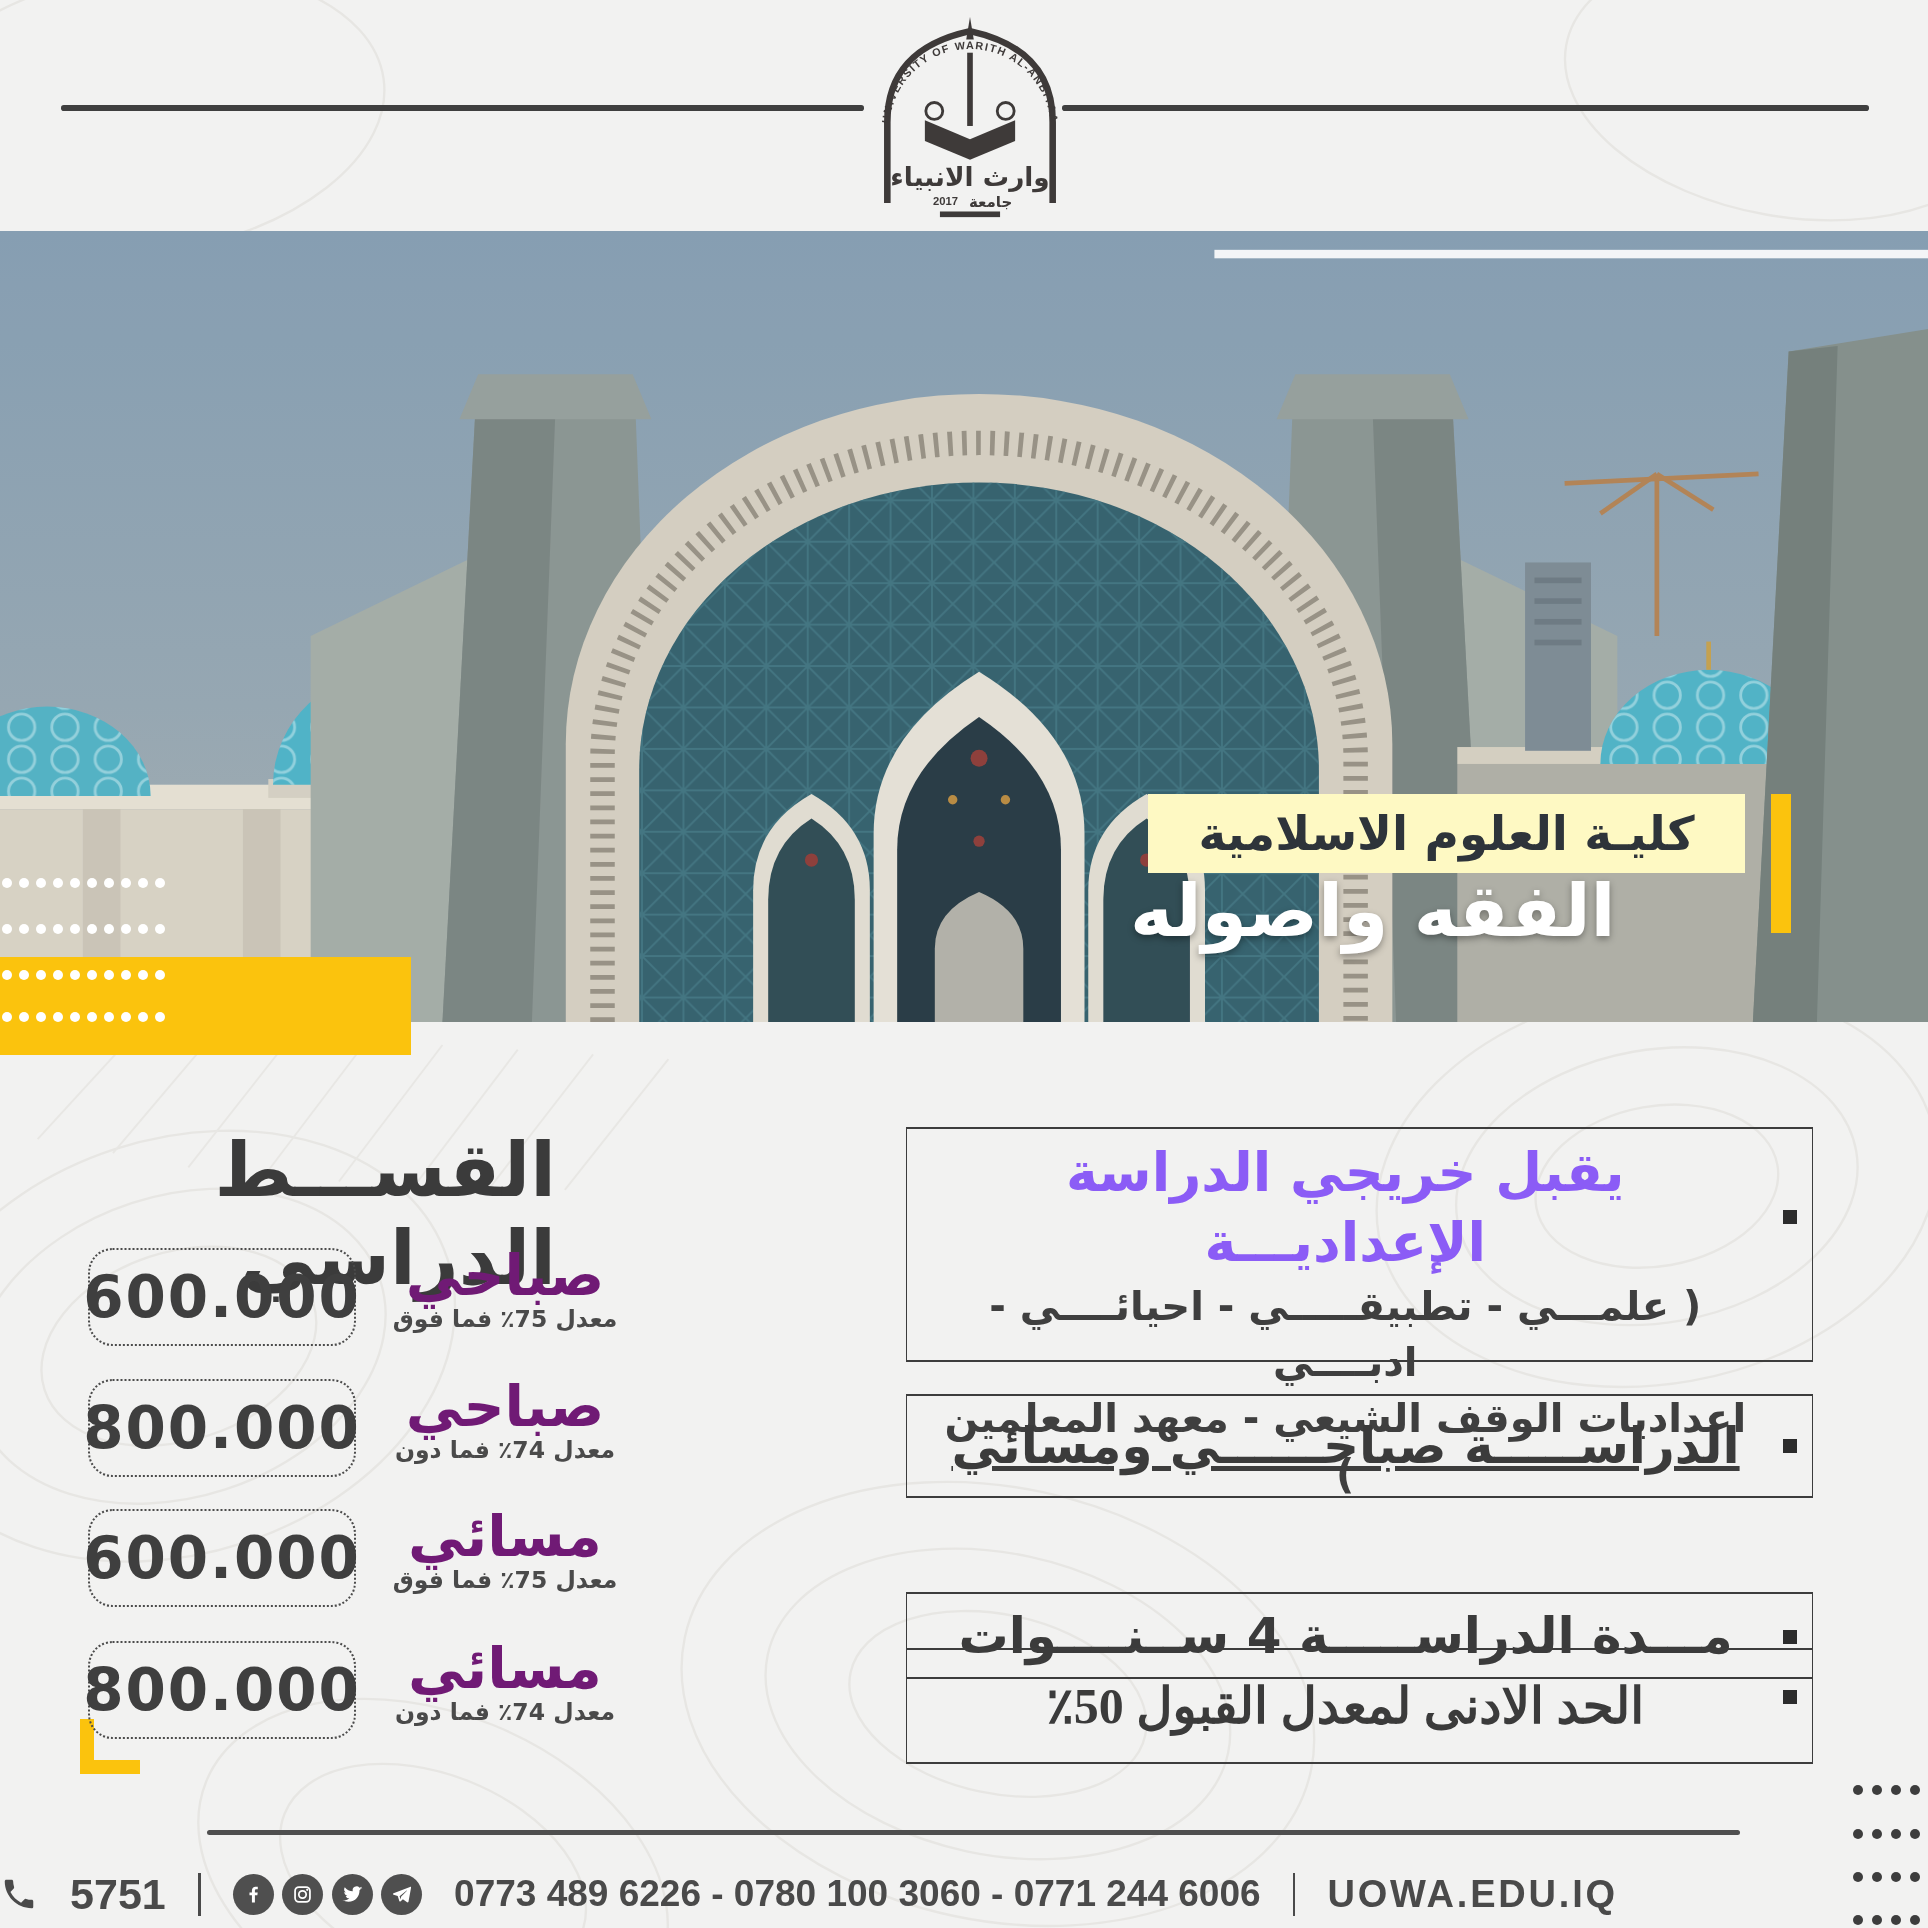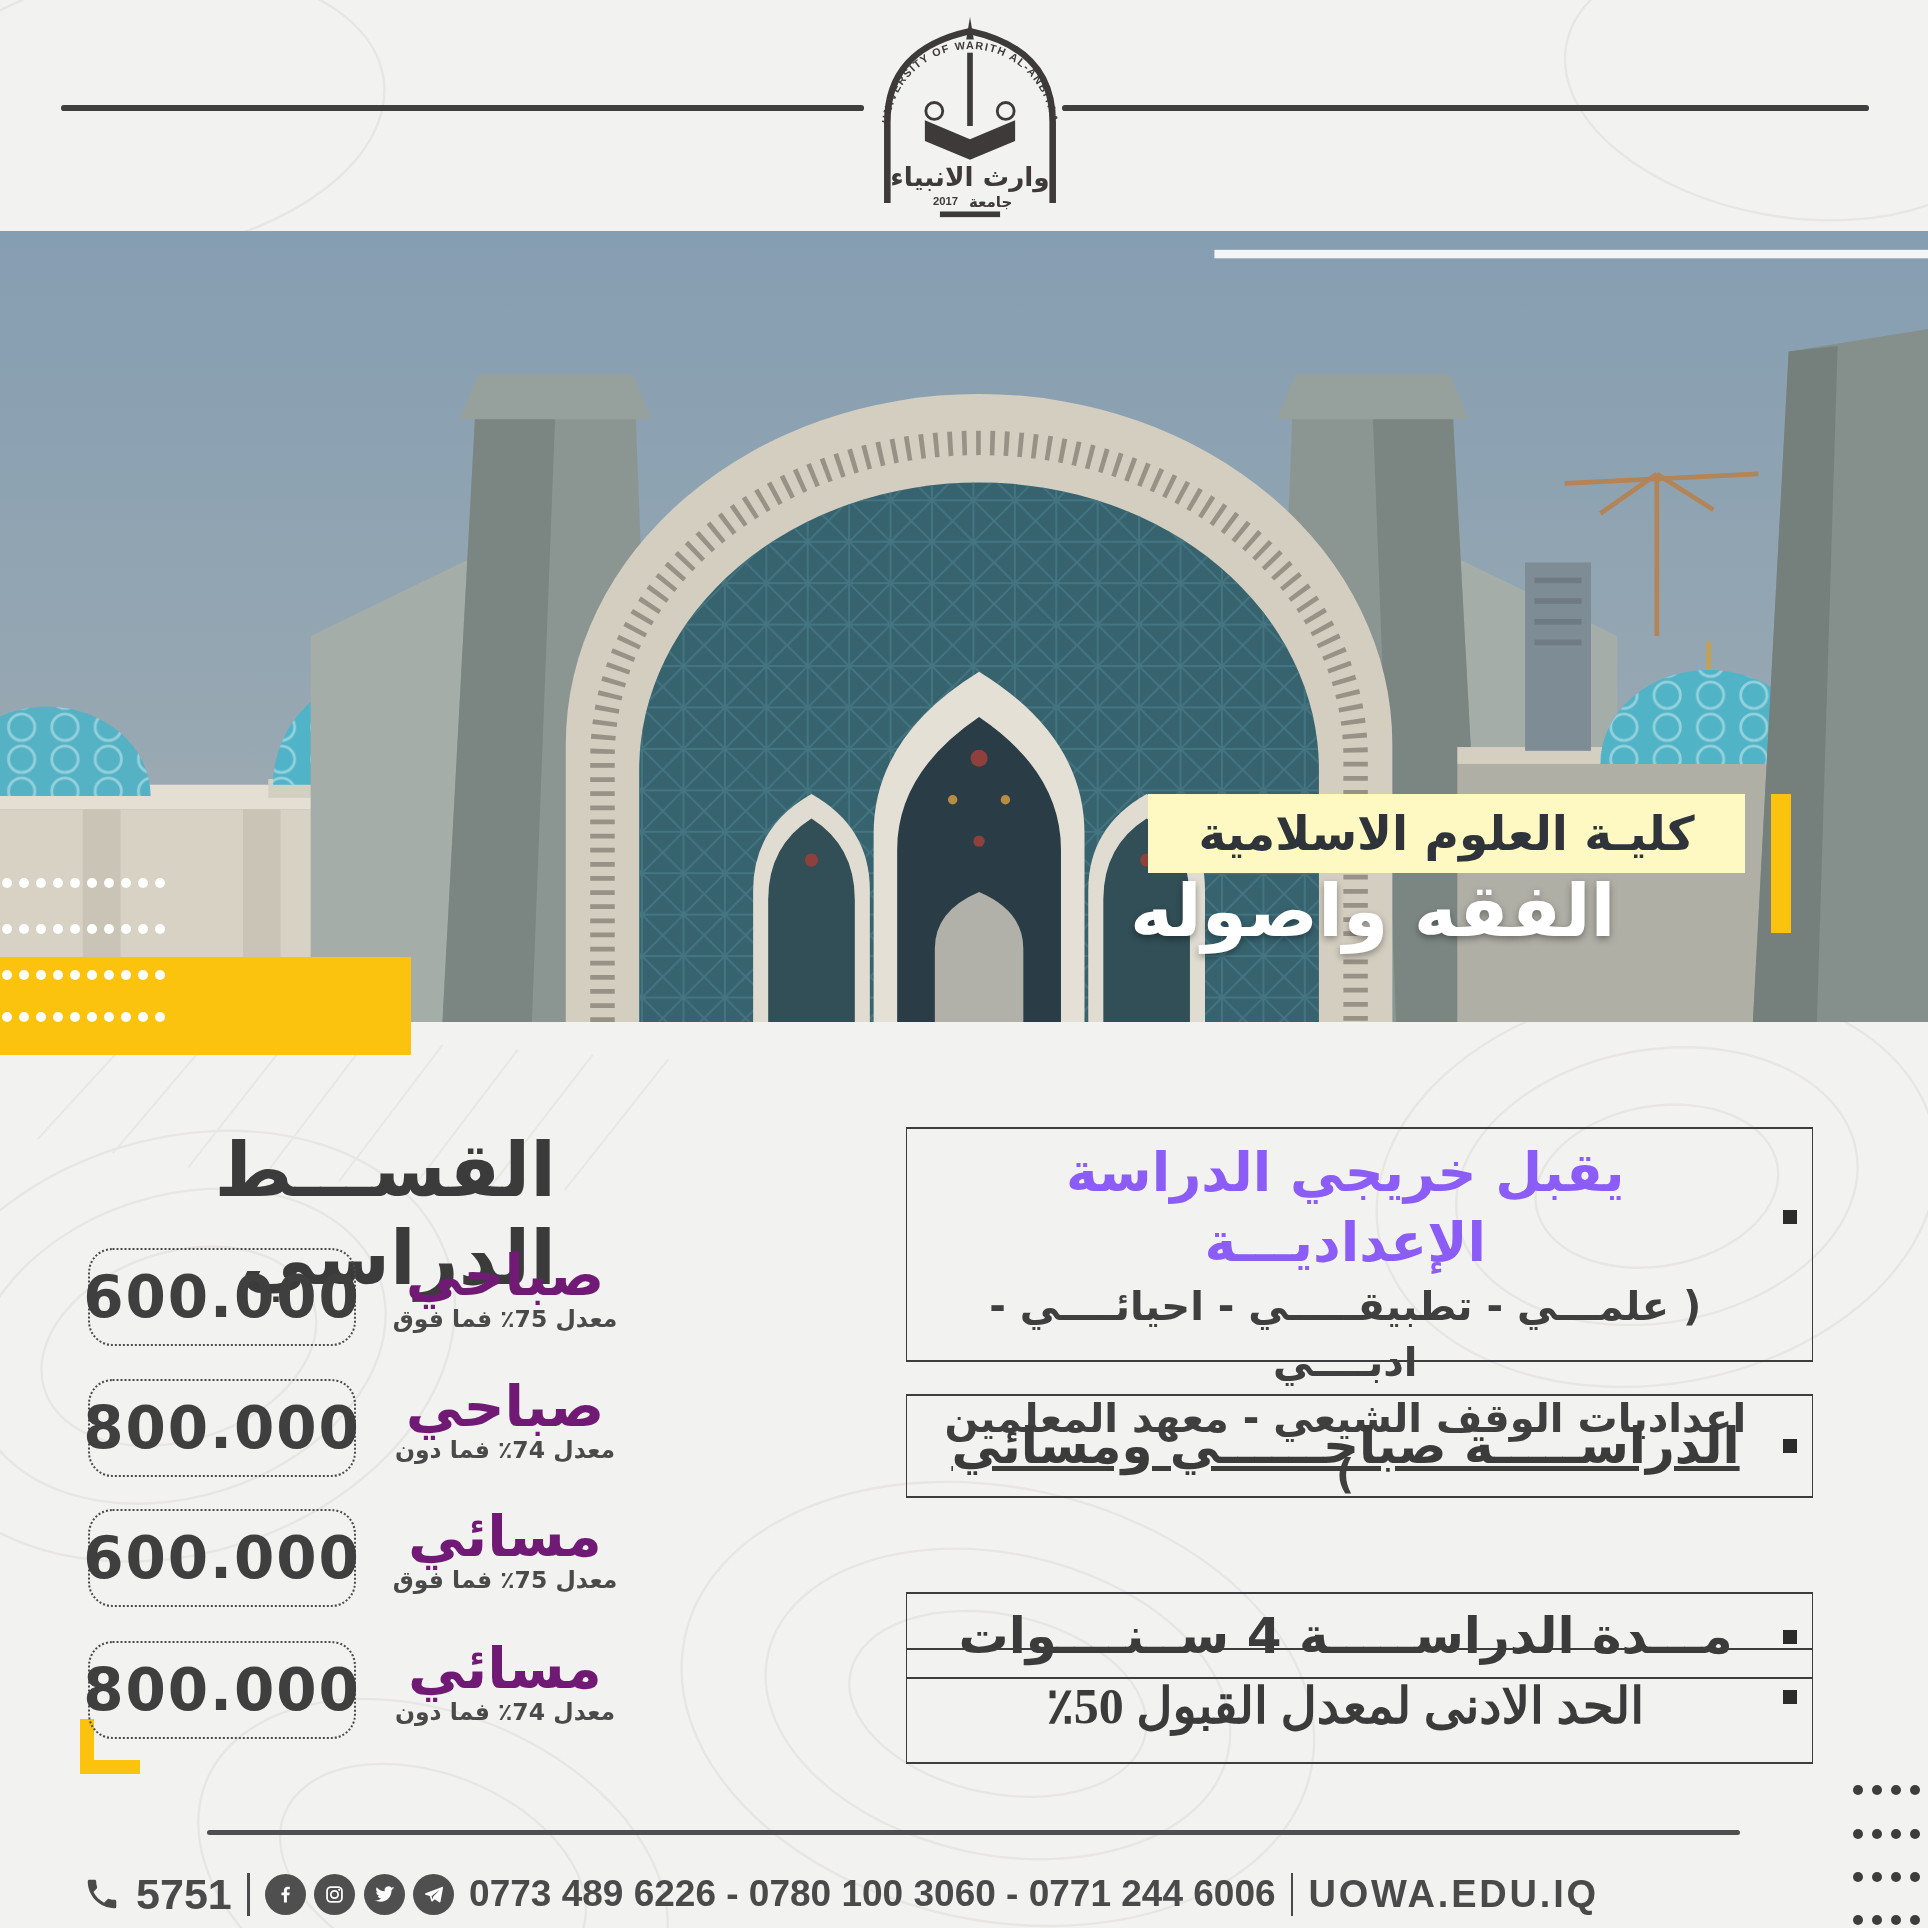--- a/index.html
+++ b/index.html
@@ -39,21 +39,21 @@
   .info-box{position:absolute;left:906px;width:907px;border:solid #3d3d3d;border-width:2.8px 1.9px;box-sizing:border-box;
             direction:rtl;z-index:2;}
   .bullet{position:absolute;right:15px;width:14px;height:14px;background:#2c2c2c;}
   .info-line-lg{font-size:54px;font-weight:bold;color:#8b5cf6;text-align:center;line-height:70px;}
   .info-line-md{font-size:40px;font-weight:bold;color:#3f3f3f;text-align:center;line-height:56px;}
   .info-single{width:100%;height:100%;display:flex;align-items:center;justify-content:center;
                font-size:50px;font-weight:bold;color:#3b3b3b;padding:0 56px 0 28px;box-sizing:border-box;}
   
   #footer-sep{position:absolute;left:207px;top:1830px;width:1533px;height:4.7px;background:#4f4f4f;border-radius:2.8px;z-index:2;}
   #footer-row{position:absolute;left:0;top:1864px;width:1618px;height:60px;display:flex;align-items:center;justify-content:center;
-              gap:15px;z-index:2;color:#4a4a4a;margin-left:32px;}
+              gap:32px;z-index:2;color:#4a4a4a;}
   .f-bar{width:2.8px;height:43px;background:#4a4a4a;}
   .social{width:41px;height:41px;border-radius:50%;background:#4f4f4f;display:flex;align-items:center;justify-content:center;}
   #footer-short{font-size:43px;font-weight:bold;font-family:"Liberation Sans",sans-serif;}
   #footer-phones{font-size:37px;font-weight:bold;font-family:"Liberation Sans",sans-serif;direction:ltr;white-space:nowrap;}
   #footer-site{font-size:38px;font-weight:bold;letter-spacing:2.8px;font-family:"Liberation Sans",sans-serif;}
   .socials{display:flex;gap:8.5px;}
 </style>
 </head>
 <body>
 

